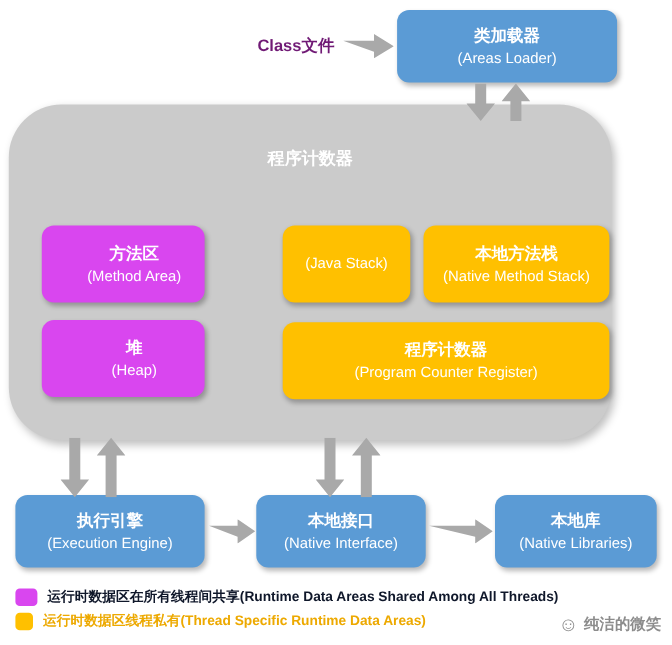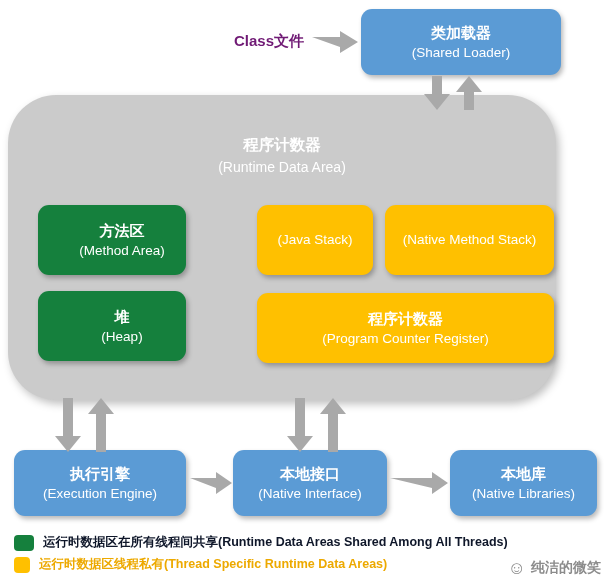--- a/index.html
+++ b/index.html
@@ -21,21 +21,21 @@
     text-align: center;
     display: flex;
     flex-direction: column;
     justify-content: center;
     box-shadow: 2px 3px 5px rgba(0,0,0,0.28);
     z-index: 2;
   }
   .box .t { font-size: 15px; font-weight: bold; line-height: 1.55; }
   .box .s { font-size: 13.5px; line-height: 1.4; }
   .blue   { background: #5B9BD5; }
-  .green  { background: #15803d; padding-left: 20px; }
+  .green  { background: #d946ef; padding-left: 20px; }
   .yellow { background: #FFC000; }
 
   .class-loader { left: 361px; top: 9px;  width: 200px; height: 66px; }
   .exec-engine  { left: 14px;  top: 450px; width: 172px; height: 66px; }
   .native-if    { left: 233px; top: 450px; width: 154px; height: 66px; }
   .native-lib   { left: 450px; top: 450px; width: 147px; height: 66px; align-items: center; }
 
   .runtime {
     position: absolute;
     left: 8px; top: 95px;
@@ -105,46 +105,46 @@
 
 <div class="canvas">
 
   <span class="class-file">Class文件</span>
   <svg class="arr" style="left:312px;top:31px" width="46" height="22">
     <path d="M0,6 L28,6 L28,0 L46,11 L28,22 L28,16 Z"></path>
   </svg>
 
   <div class="box blue class-loader">
     <div class="t">类加载器</div>
-    <div class="s">(Shared Loader)</div>
+    <div class="s">(Areas Loader)</div>
   </div>
 
   <svg class="arr" style="left:424px;top:76px" width="26" height="34">
     <path d="M8,0 L18,0 L18,18 L26,18 L13,34 L0,18 L8,18 Z"></path>
   </svg>
   <svg class="arr" style="left:456px;top:76px" width="26" height="34">
     <path d="M8,34 L18,34 L18,16 L26,16 L13,0 L0,16 L8,16 Z"></path>
   </svg>
 
   <div class="runtime">
     <div class="runtime-title">
       <div class="t">程序计数器</div>
-      <div class="s">(Runtime Data Area)</div>
     </div>
 
     <div class="box green method-area">
       <div class="t">方法区</div>
       <div class="s">(Method Area)</div>
     </div>
 
     <div class="box yellow java-stack">
       <div class="s">(Java Stack)</div>
     </div>
 
     <div class="box yellow native-stack">
+      <div class="t">本地方法栈</div>
       <div class="s">(Native Method Stack)</div>
     </div>
 
     <div class="box green heap">
       <div class="t">堆</div>
       <div class="s">(Heap)</div>
     </div>
 
     <div class="box yellow prog-counter">
       <div class="t">程序计数器</div>

